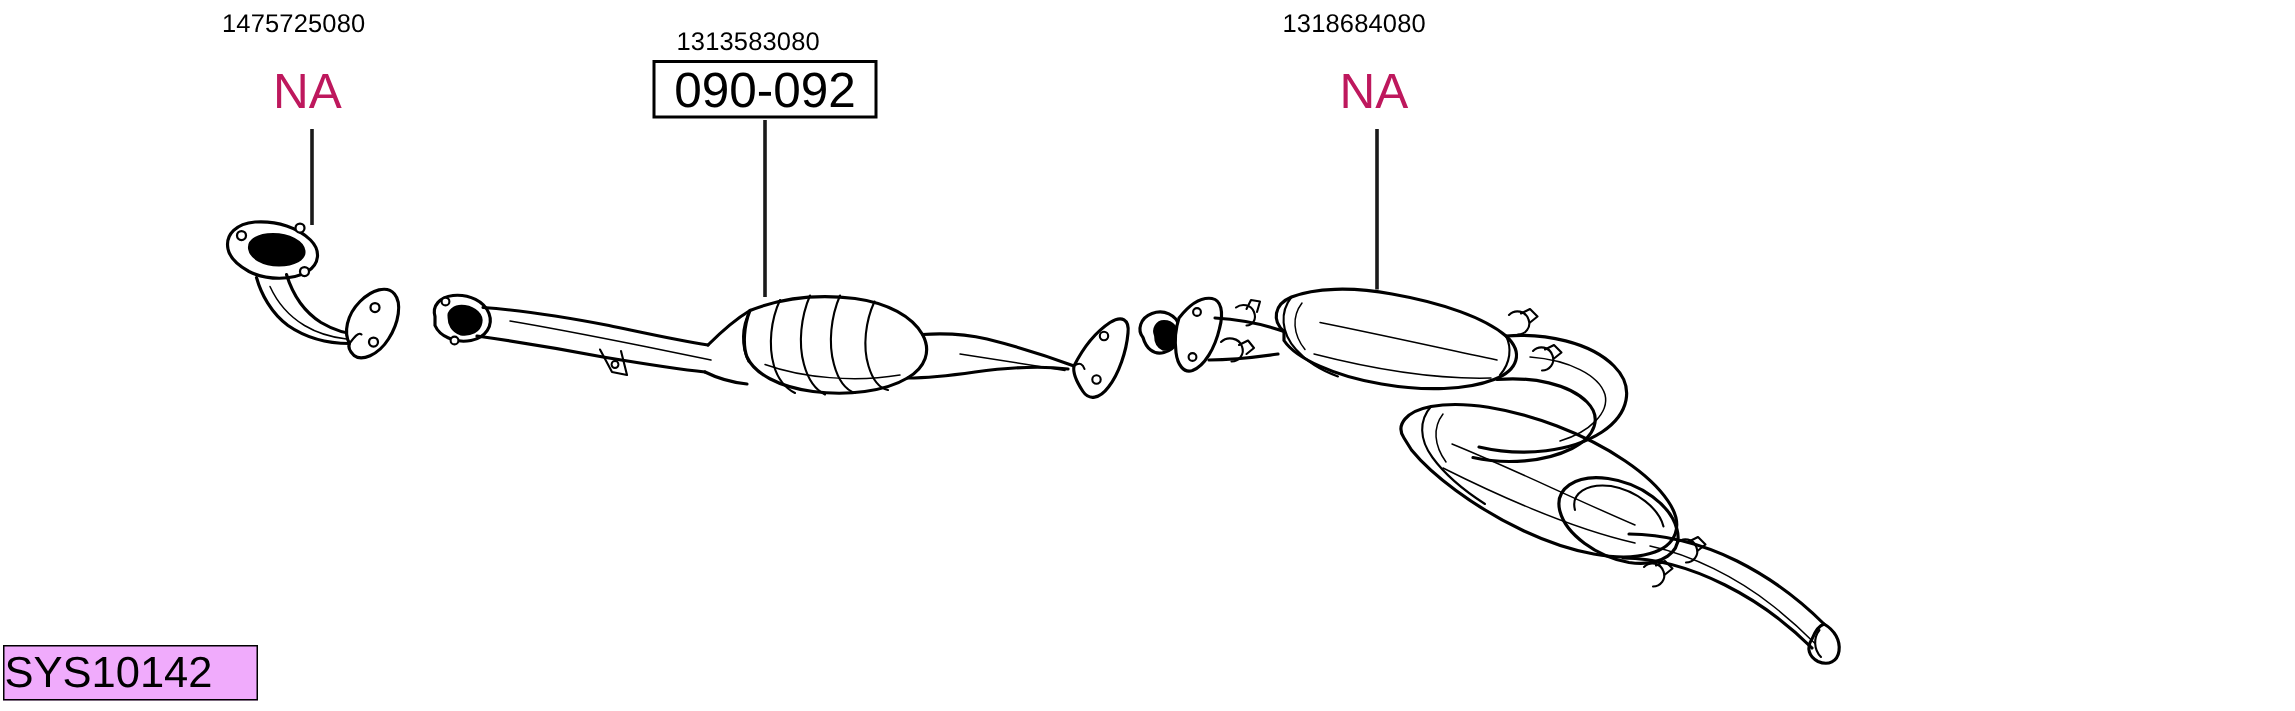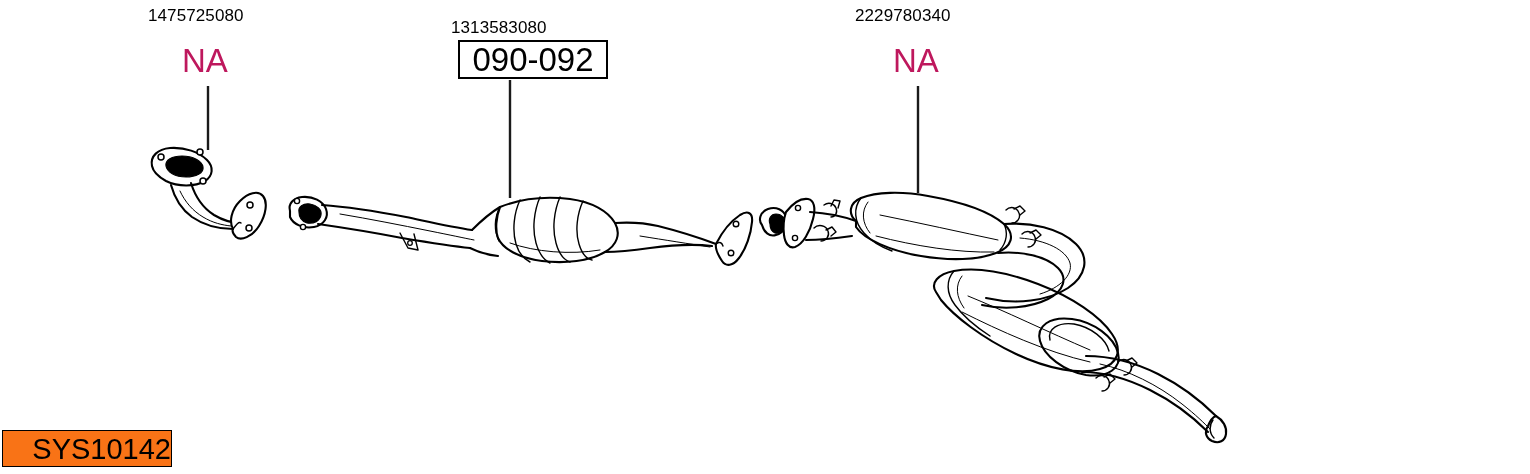--- a/index.html
+++ b/index.html
@@ -39,36 +39,35 @@
     color: #be185d;
   }
   .code-box {
     position: absolute;
     border: 2px solid #000;
     background: #fff;
     box-sizing: border-box;
     display: flex;
     align-items: center;
     justify-content: center;
-    margin-left: 23px;
   }
   .code-box-text {
     font-size: 33px;
     line-height: 34px;
     white-space: nowrap;
     color: #000;
   }
   .sys-box {
     position: absolute;
     border: 1.5px solid #000;
-    background: #f97316;
+    background: #f0abfc;
     box-sizing: border-box;
     display: flex;
     align-items: center;
-    justify-content: flex-end;
+    justify-content: flex-start;
   }
   .sys-box-text {
     font-size: 29px;
     line-height: 30px;
     white-space: nowrap;
     color: #000;
   }
   svg { display: block; }
   .ln { fill: none; stroke: #000; stroke-width: 2.1; stroke-linecap: round; stroke-linejoin: round; }
   .ln-thin { fill: none; stroke: #000; stroke-width: 1.4; stroke-linecap: round; stroke-linejoin: round; }
@@ -233,20 +232,20 @@
   <div class="label-layer">
 
     <div class="part-number" style="left:148px; top:6px;">1475725080</div>
     <div class="na-text" style="left:182px; top:43px;">NA</div>
 
     <div class="part-number" style="left:451px; top:18px;">1313583080</div>
     <div class="code-box" style="left:435px; top:40px; width:150px; height:39px;">
       <span class="code-box-text">090-092</span>
     </div>
 
-    <div class="part-number" style="left:855px; top:6px;">2229780340</div>
+    <div class="part-number" style="left:855px; top:6px;">1318684080</div>
     <div class="na-text" style="left:893px; top:43px;">NA</div>
 
     <div class="sys-box" style="left:2px; top:430px; width:170px; height:37px;">
       <span class="sys-box-text">SYS10142</span>
     </div>
   </div>
 </div>
 
 </body></html>

